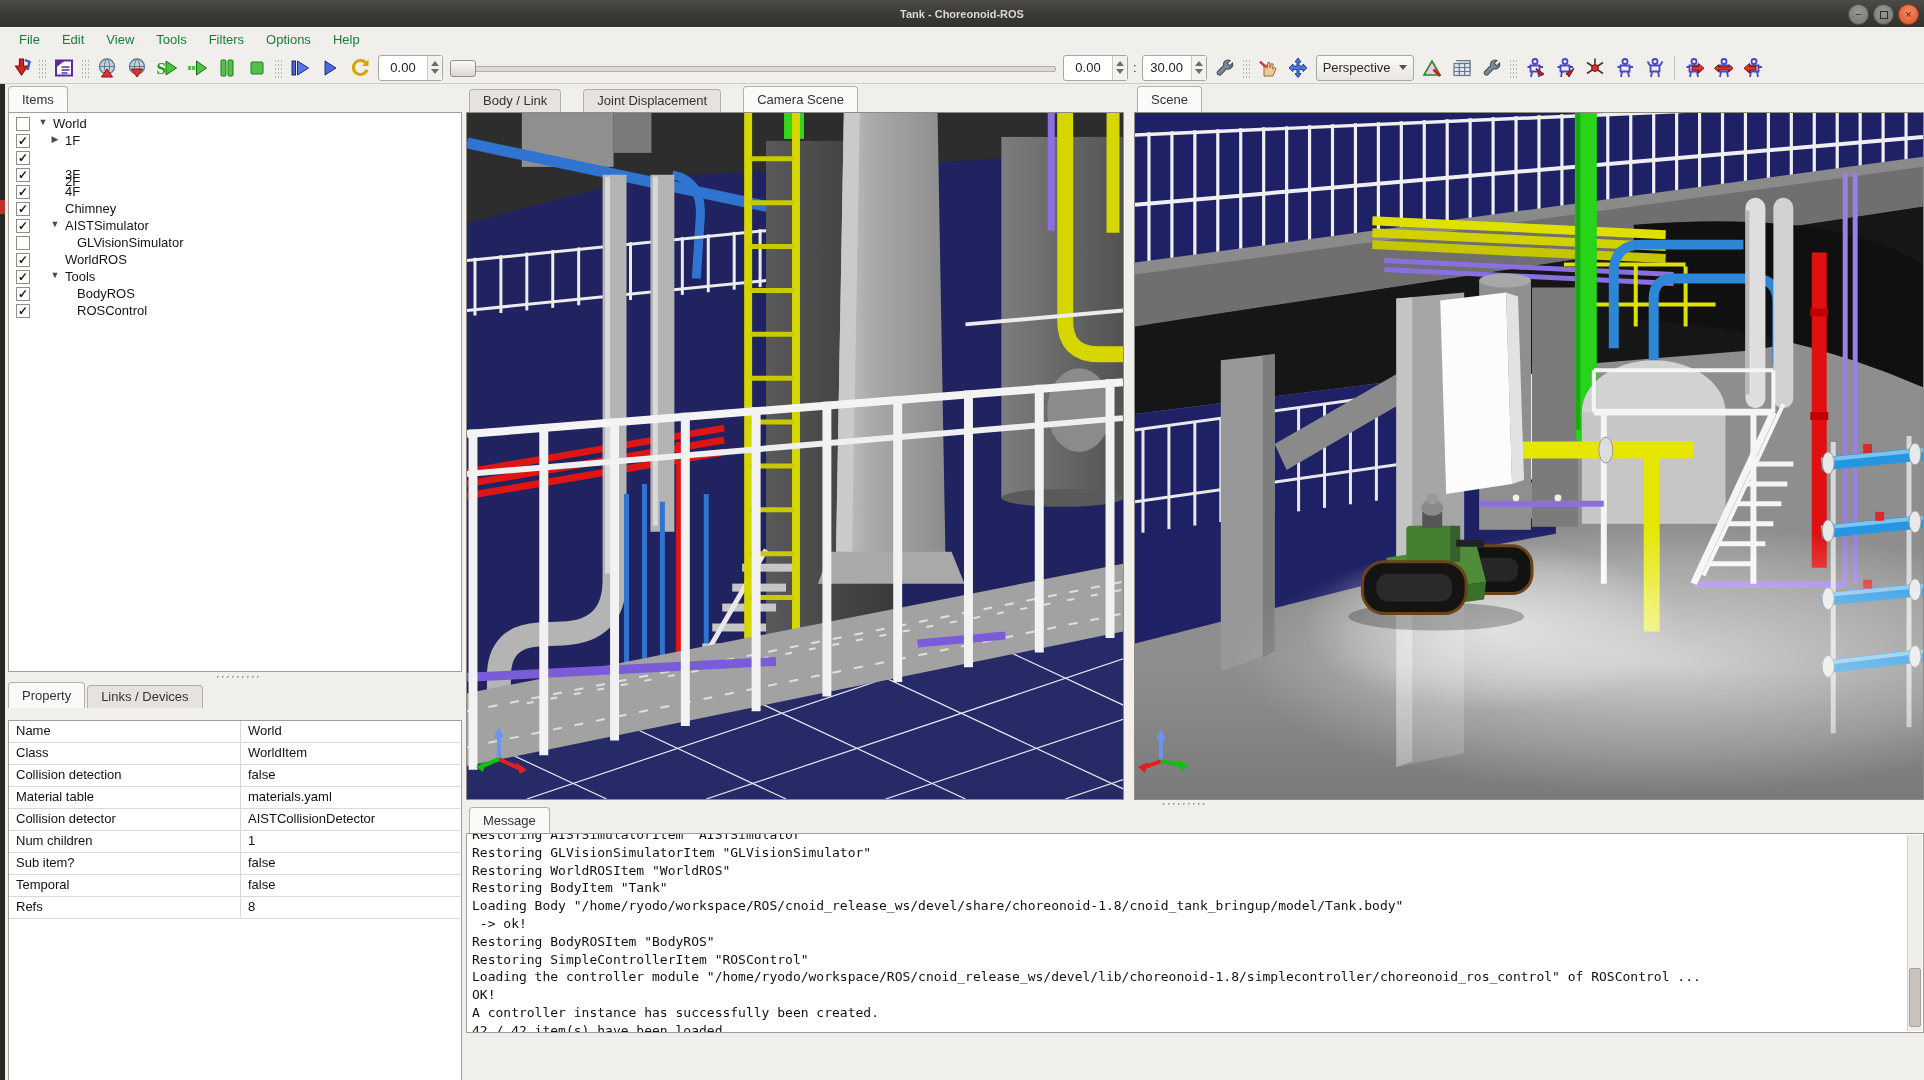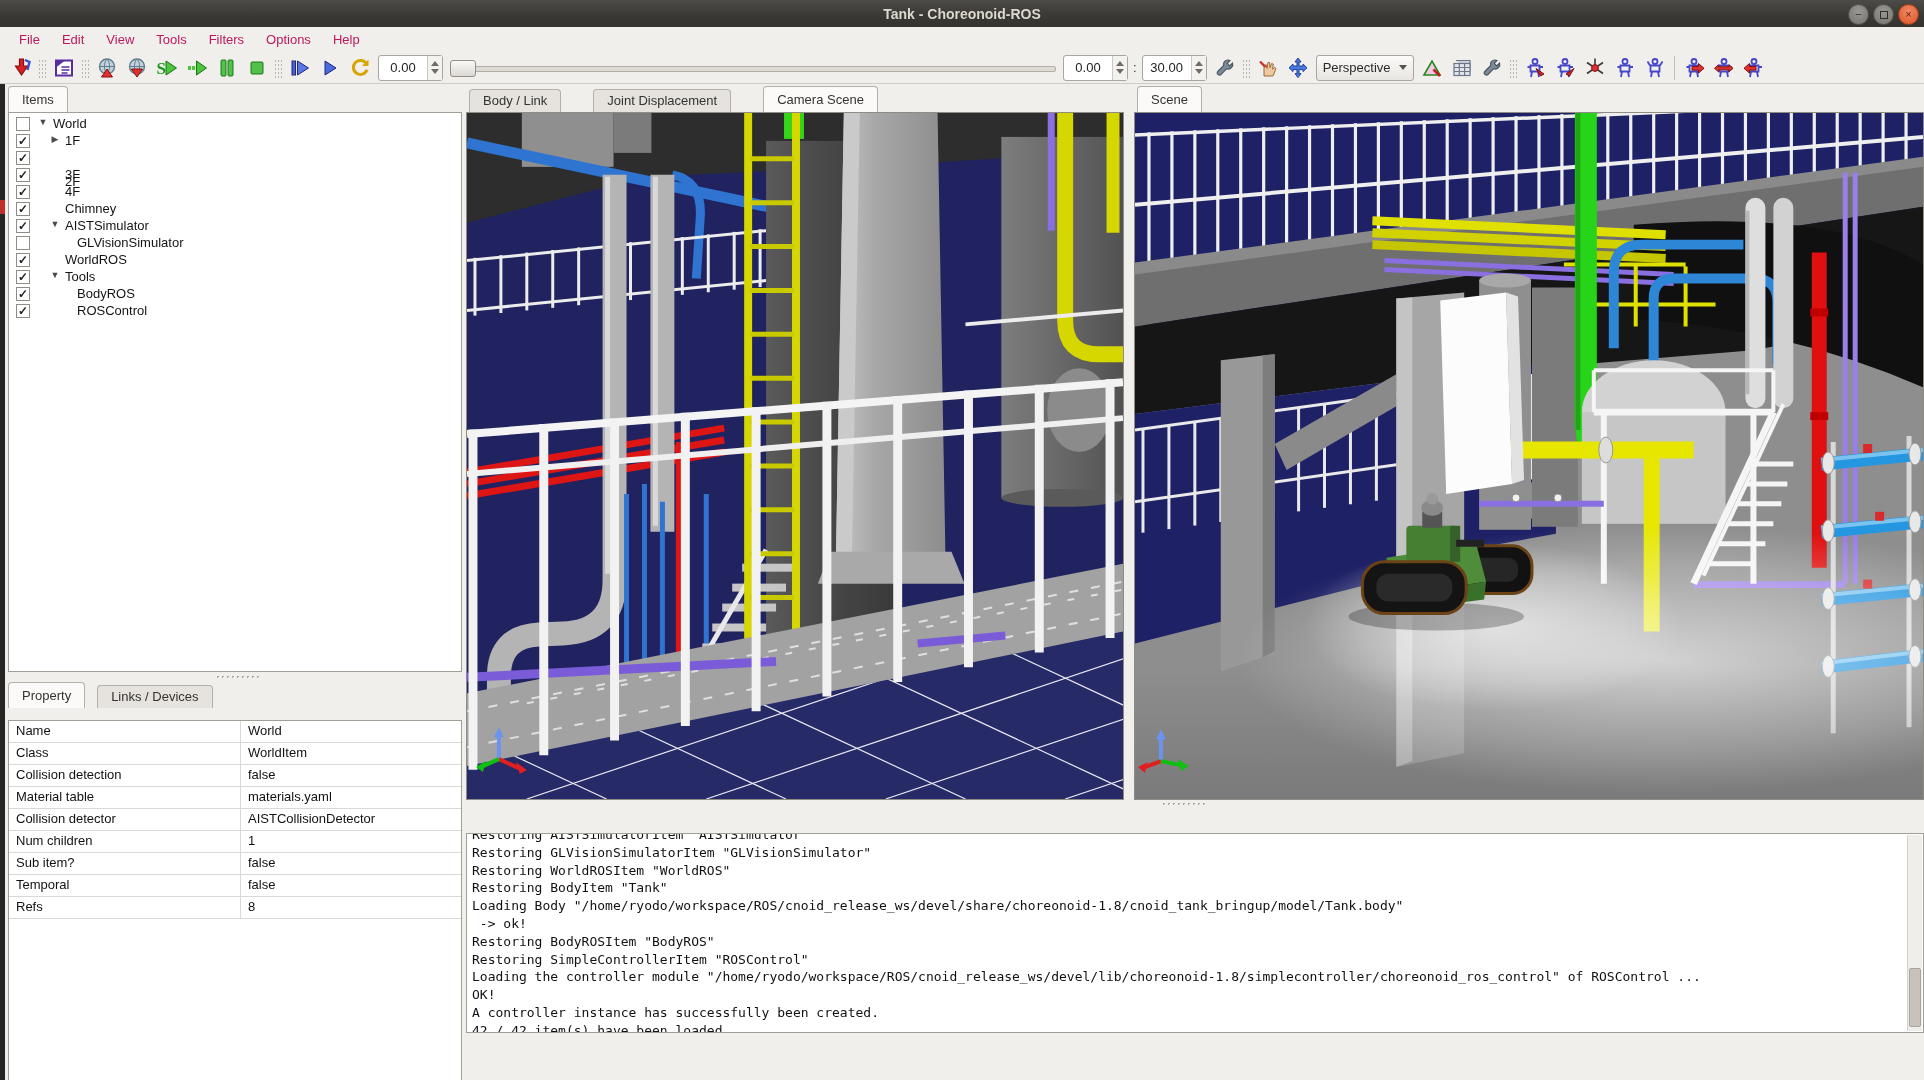--- a/index.html
+++ b/index.html
@@ -3,31 +3,31 @@
 <meta charset="utf-8">
 <style>
   html,body{margin:0;padding:0;background:#555;}
   .app{position:relative;width:1924px;height:1080px;overflow:hidden;
        font-family:"Liberation Sans",sans-serif;font-size:13px;color:#2b2b2b;
        background:#f1efec;user-select:none;}
   
   .titlebar{position:absolute;left:0;top:0;width:1924px;height:27px;
     background:linear-gradient(#4d4b47,#3b3935 55%,#33322e);
     display:flex;align-items:center;justify-content:center;}
-  .title-text{color:#dcd8d0;font-weight:bold;font-size:14px;}
+  .title-text{color:#dcd8d0;font-weight:bold;font-size:11px;}
   .winbtns{position:absolute;right:5px;top:4px;display:flex;gap:4px;}
   .wbtn{width:19px;height:19px;border-radius:50%;display:flex;align-items:center;justify-content:center;
         background:radial-gradient(circle at 50% 35%,#9a9894,#76736e);border:1px solid #55534f;
         color:#2e2d2a;font-size:11px;line-height:1;}
   .wbtn.close{background:radial-gradient(circle at 50% 35%,#f08a64,#dd5226);border-color:#a33c18;color:#5e1d08;}
   .wbtn svg{display:block}
   
   .menubar{position:absolute;left:0;top:27px;width:1924px;height:25px;background:#f1efec;
     display:flex;align-items:center;padding-left:8px;box-sizing:border-box;}
-  .menu-item{padding:3px 11px;color:#be185d;}
+  .menu-item{padding:3px 11px;color:#15803d;}
   
   .toolbar{position:absolute;left:0;top:52px;width:1924px;height:32px;background:#f1efec;
     border-bottom:1px solid #cfccc6;display:flex;align-items:center;padding-left:6px;
     box-sizing:border-box;white-space:nowrap;overflow:hidden;}
   .tbtn{width:30px;height:28px;display:inline-flex;align-items:center;justify-content:center;
         border-radius:3px;flex:0 0 auto;}
   .tsep{display:inline-block;width:7px;height:20px;margin:0 3px;flex:0 0 auto;
         background-image:radial-gradient(#b9b5ae 1px,transparent 1px);background-size:3px 4px;background-position:2px 1px;}
   .tdiv{display:inline-block;width:1px;height:24px;background:#c4c0b9;margin:0 4px;flex:0 0 auto;}
   .spin{display:inline-flex;align-items:center;height:24px;background:#fff;border:1px solid #a9a5a0;
@@ -41,21 +41,21 @@
   .slider .groove{position:absolute;left:0;right:0;top:10px;height:4px;background:#dedbd5;
       border:1px solid #b3afa8;border-radius:2px;}
   .slider .handle{position:absolute;left:0;top:4px;width:24px;height:15px;background:linear-gradient(#fbfaf8,#dcd8d2);
       border:1px solid #948f88;border-radius:3px;}
   .combo{display:inline-flex;align-items:center;height:24px;background:linear-gradient(#fcfbfa,#e8e5e0);
      border:1px solid #a9a5a0;border-radius:3px;margin:0 3px;padding:0 6px;gap:8px;flex:0 0 auto;}
   .combo-arrow{width:0;height:0;border-left:4px solid transparent;border-right:4px solid transparent;border-top:5px solid #55524d;}
   
   .tabbar{position:absolute;height:28px;display:flex;align-items:flex-end;padding-left:3px;box-sizing:border-box;}
   .tab{border:1px solid #b3afa9;border-bottom:none;border-radius:4px 4px 0 0;background:#e6e3de;
-       padding:3px 13px 4px;margin-right:12px;color:#34332f;}
+       padding:3px 13px 4px;margin-right:2px;color:#34332f;}
   .tab.active{background:#fbfaf8;padding:5px 13px 5px;position:relative;z-index:2;}
   .viewport{position:absolute;border:1px solid #8f8b85;box-sizing:border-box;background:#20235f;}
   .dots{position:absolute;width:44px;height:5px;background-image:radial-gradient(#a9a49d 1px,transparent 1px);
         background-size:5px 5px;}
   
   .leftstrip{position:absolute;left:0;top:84px;width:5px;height:996px;background:#262624;}
   .leftstrip .blip{position:absolute;left:0;top:116px;width:5px;height:14px;background:#c03028;}
   
   .tree{position:absolute;left:8px;top:112px;width:454px;height:560px;background:#fff;
         border:1px solid #a19d97;box-sizing:border-box;padding-top:3px;overflow:hidden;}
@@ -840,20 +840,23 @@
         <polygon points="-13,1 -16,12 -23,6" fill="#e02020"></polygon>
         <line x1="0" y1="0" x2="20" y2="4" stroke="#10c010" stroke-width="4"></line>
         <polygon points="17,-2 20,10 28,5" fill="#10c010"></polygon>
       </g>
     </svg>
   </div>
 
   <div style="position:absolute;left:466px;top:800px;width:1458px;height:7px;background:#f1efec;">
     <div class="dots" style="left:695px;top:1px;"></div>
   </div>
+  <div class="tabbar" style="left:466px;top:807px;width:1458px;height:26px;">
+    <div class="tab active">Message</div>
+  </div>
   <div class="logwrap">
     <div class="loginner" id="logbody">Restoring AISTSimulatorItem "AISTSimulator"
 Restoring GLVisionSimulatorItem "GLVisionSimulator"
 Restoring WorldROSItem "WorldROS"
 Restoring BodyItem "Tank"
 Loading Body "/home/ryodo/workspace/ROS/cnoid_release_ws/devel/share/choreonoid-1.8/cnoid_tank_bringup/model/Tank.body"
  -&gt; ok!
 Restoring BodyROSItem "BodyROS"
 Restoring SimpleControllerItem "ROSControl"
 Loading the controller module "/home/ryodo/workspace/ROS/cnoid_release_ws/devel/lib/choreonoid-1.8/simplecontroller/choreonoid_ros_control" of ROSControl ...

